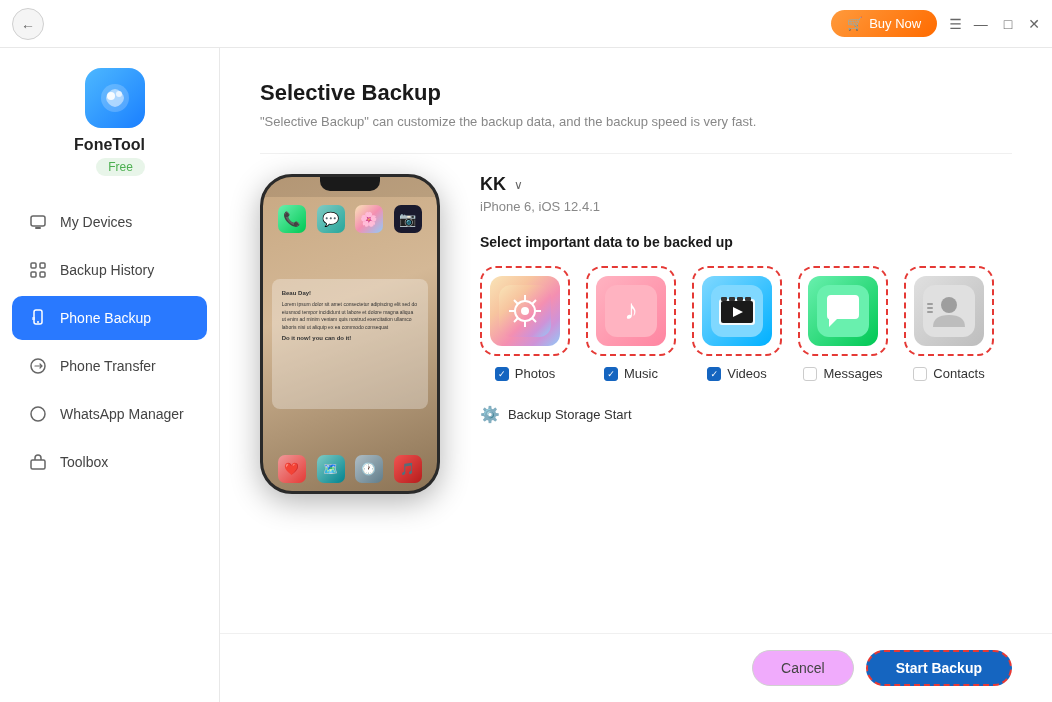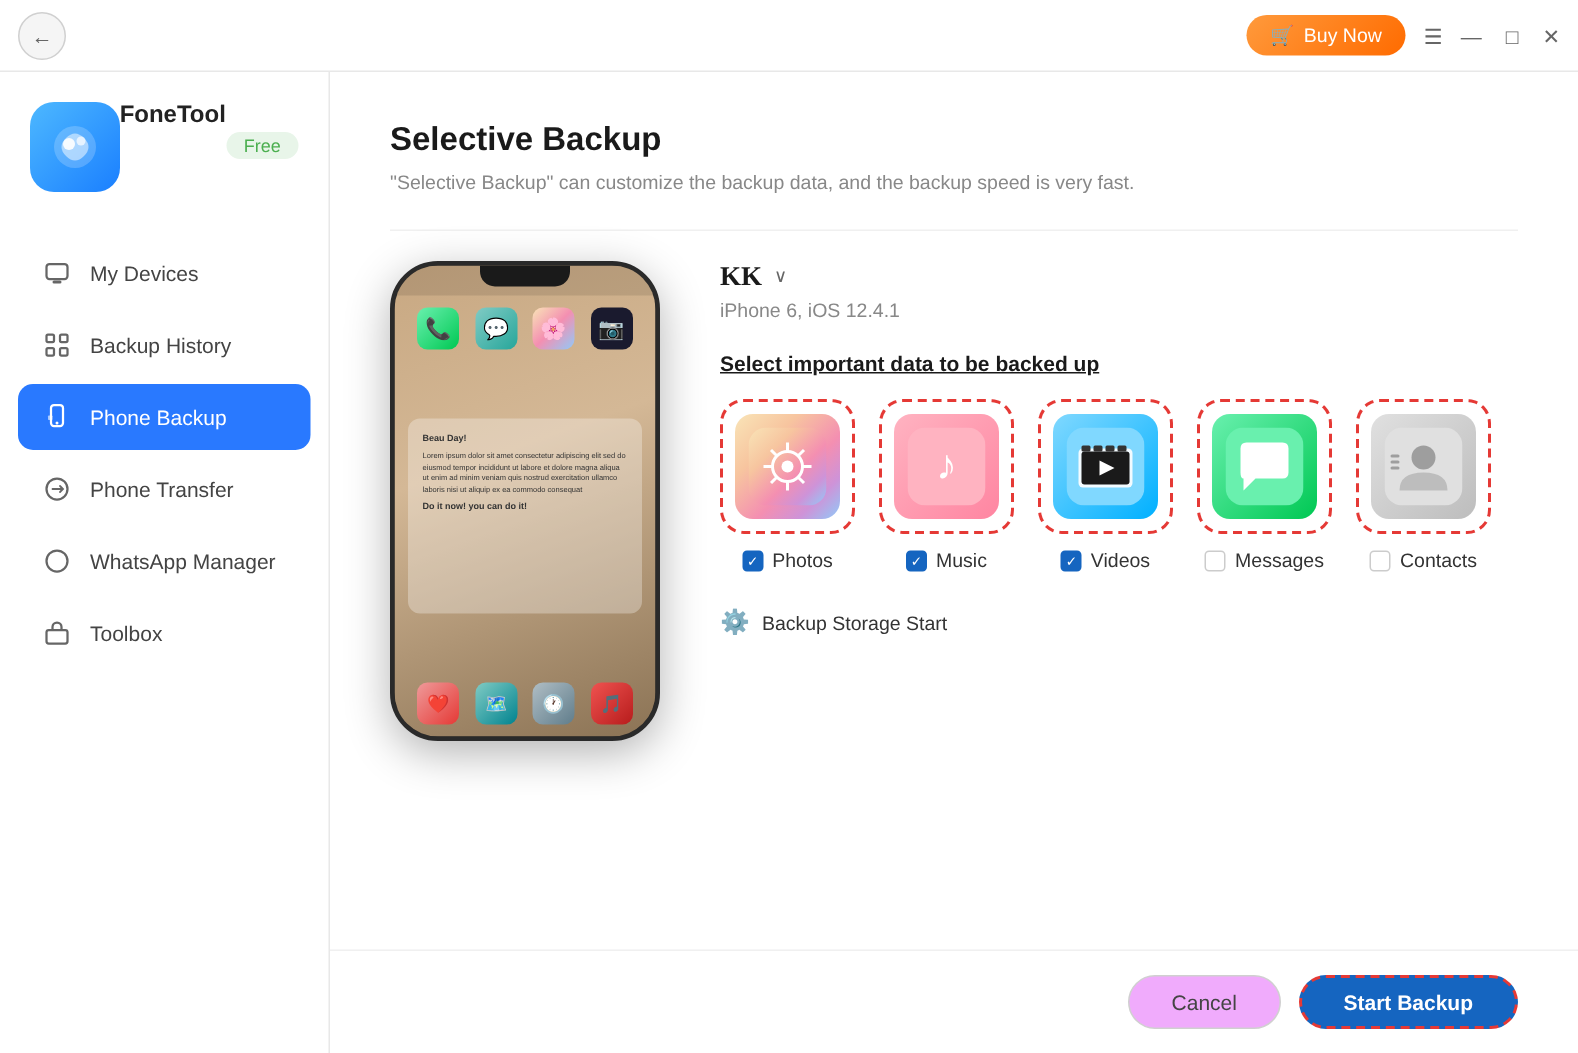--- a/index.html
+++ b/index.html
@@ -70,21 +70,22 @@
       background: #fff;
       display: flex;
       flex-direction: column;
       align-items: center;
       padding: 20px 0 0 0;
       border-right: 1px solid #e8e8e8;
       flex-shrink: 0;
     }
     .logo-area {
       display: flex;
-      align-items: flex-start;
+      flex-direction: column;
+      align-items: flex-end;
       margin-bottom: 24px;
     }
     .logo-icon {
       width: 60px; height: 60px;
       background: linear-gradient(135deg, #4db8ff, #1a7fff);
       border-radius: 16px;
       display: flex; align-items: center; justify-content: center;
       font-size: 28px;
       color: #fff;
       margin-bottom: 8px;
@@ -93,21 +94,21 @@
       font-size: 16px;
       font-weight: 600;
       color: #222;
     }
     .logo-badge {
       background: #e8f5e9;
       color: #4caf50;
       border-radius: 10px;
       padding: 2px 12px;
       font-size: 12px;
-      margin-top: 20px;
+      margin-top: 4px;
     }
     .nav-menu {
       width: 100%;
       padding: 0 12px;
     }
     .nav-item {
       display: flex;
       align-items: center;
       gap: 12px;
       padding: 12px 16px;
@@ -237,42 +238,40 @@
 
     
     .right-panel {
       flex: 1;
     }
     .device-selector {
       display: flex;
       align-items: center;
       gap: 8px;
       margin-bottom: 4px;
-      font-family: Liberation Serif, serif;
     }
     .device-name {
       font-size: 18px;
       font-weight: 600;
       color: #1a1a1a;
     }
     .chevron-icon {
       font-size: 12px;
       color: #666;
     }
     .device-info {
       font-size: 13px;
       color: #888;
       margin-bottom: 20px;
     }
     .section-title {
       font-size: 14px;
       font-weight: 600;
       color: #1a1a1a;
       margin-bottom: 16px;
-      text-decoration: underline;
     }
 
     
     .data-grid {
       display: flex;
       flex-wrap: wrap;
       gap: 16px;
       margin-bottom: 24px;
     }
     .data-item {

